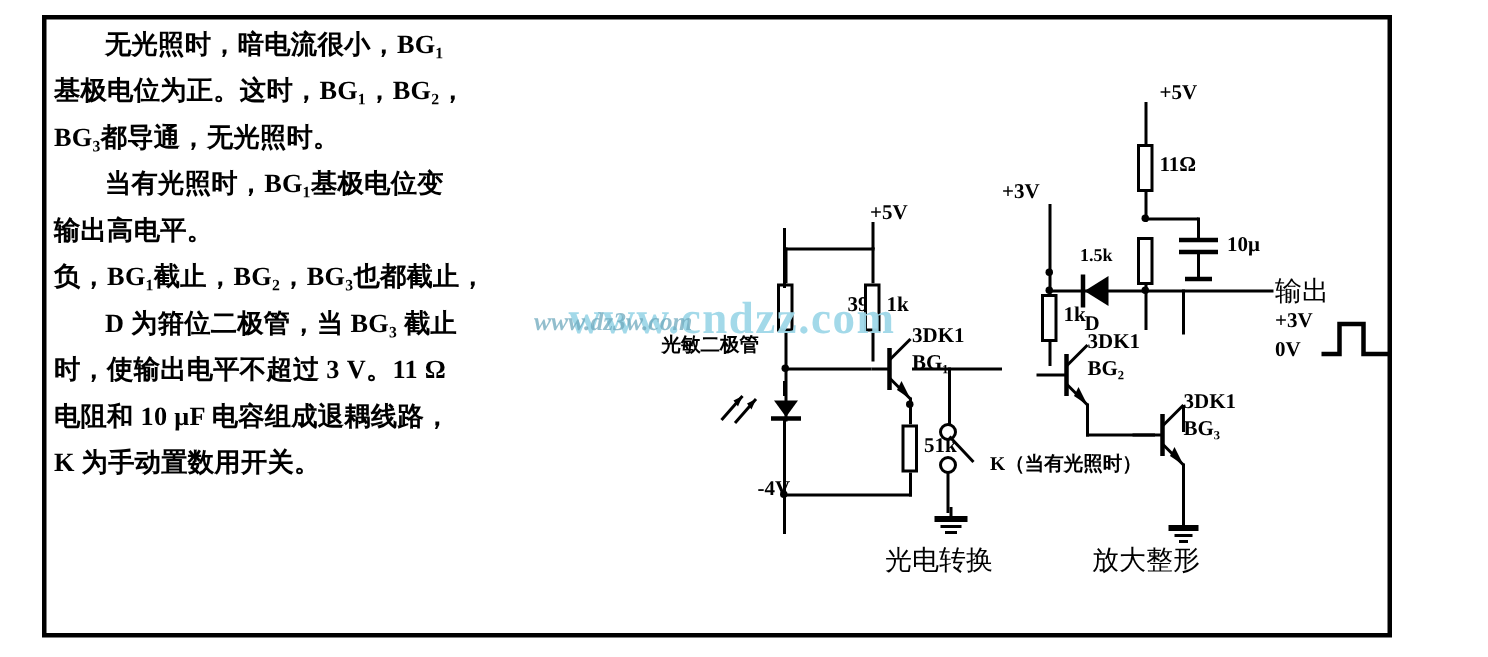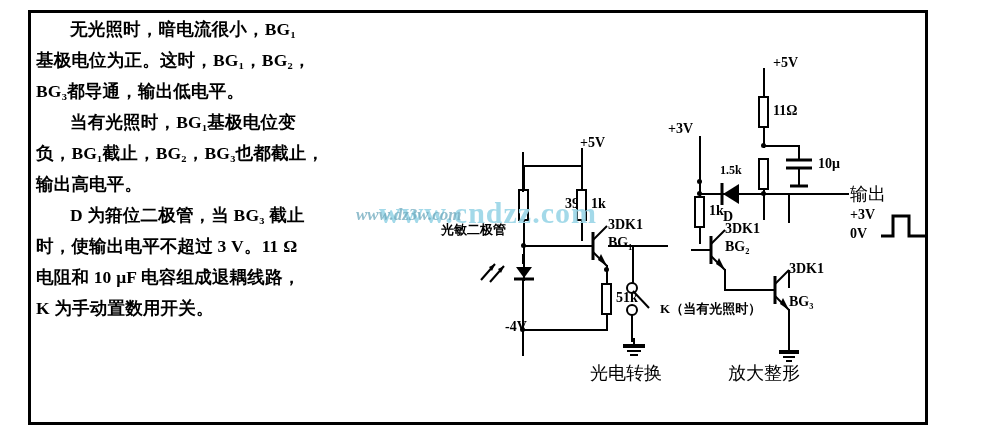--- a/index.html
+++ b/index.html
@@ -49,24 +49,24 @@
 </head>
 <body>
 
 <div id="page">
 
   <div id="frame"></div>
 
   <div id="text-col">
     <p class="ind">无光照时，暗电流很小，BG₁</p>
     <p>基极电位为正。这时，BG₁，BG₂，</p>
-    <p>BG₃都导通，输出低电平。</p>
+    <p>BG₃都导通，无光照时。</p>
     <p class="ind">当有光照时，BG₁基极电位变</p>
+    <p>输出高电平。</p>
     <p>负，BG₁截止，BG₂，BG₃也都截止，</p>
-    <p>输出高电平。</p>
     <p class="ind">D 为箝位二极管，当 BG₃ 截止</p>
     <p>时，使输出电平不超过 3 V。11 Ω</p>
     <p>电阻和 10 μF 电容组成退耦线路，</p>
     <p>K 为手动置数用开关。</p>
   </div>
 
   <div id="schem">
 
     <div class="lbl" style="left:185px;top:112px;">+5V</div>
     <div class="wire v" style="left:186px;top:124px;height:18px;"></div>
@@ -163,21 +163,21 @@
     <div class="wire h" style="left:329px;top:265px;width:46px;"></div>
 
     <svg style="position:absolute;left:360px;top:240px;" width="52" height="52">
       <line x1="0" y1="26" x2="20" y2="26" stroke="#000" stroke-width="2"></line>
       <line x1="20" y1="12" x2="20" y2="40" stroke="#000" stroke-width="3"></line>
       <line x1="20" y1="20" x2="34" y2="6" stroke="#000" stroke-width="2"></line>
       <line x1="20" y1="32" x2="34" y2="46" stroke="#000" stroke-width="2"></line>
       <polygon points="34,46 25,40 28,34" fill="#000"></polygon>
     </svg>
     <div class="lbl" style="left:394px;top:238px;">3DK1</div>
-    <div class="lbl" style="left:394px;top:271px;text-align:right;">BG₃</div>
+    <div class="lbl" style="left:394px;top:256px;text-align:right;">BG₃</div>
     <div class="wire v" style="left:393px;top:246px;height:18px;"></div>
     <div class="wire v" style="left:393px;top:285px;height:43px;"></div>
     <svg style="position:absolute;left:381px;top:322px;" width="26" height="20">
       <line x1="13" y1="0" x2="13" y2="6" stroke="#000" stroke-width="2"></line>
       <line x1="3" y1="6" x2="23" y2="6" stroke="#000" stroke-width="4"></line>
       <line x1="7" y1="11" x2="19" y2="11" stroke="#000" stroke-width="2"></line>
       <line x1="10" y1="15" x2="16" y2="15" stroke="#000" stroke-width="2"></line>
     </svg>
     <div class="lbl cnbig" style="left:333px;top:340px;">放大整形</div>
 

